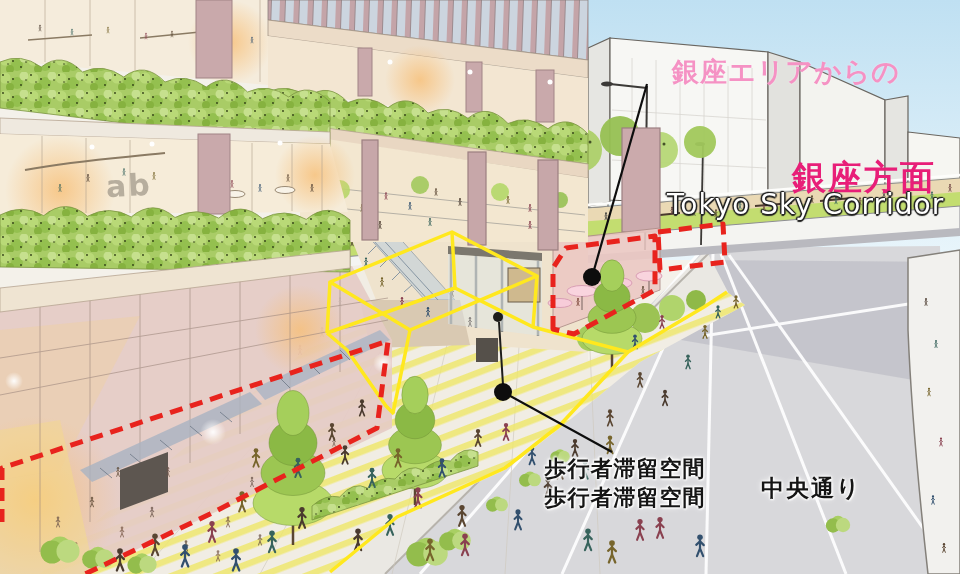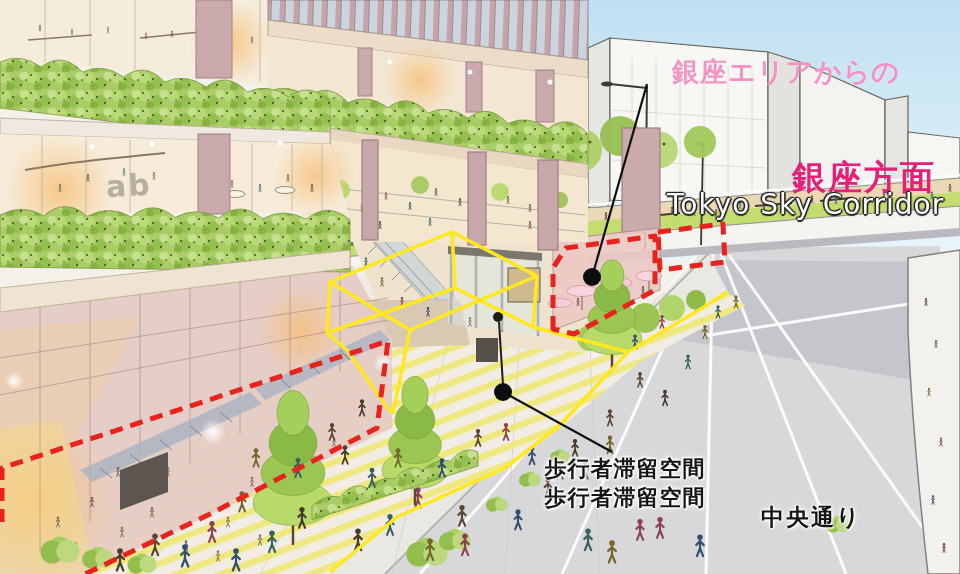--- a/index.html
+++ b/index.html
@@ -12,21 +12,21 @@
              text-shadow:0 0 2px rgba(255,255,255,.55);}
   .direction{left:792px;top:155px;font-size:34px;font-weight:bold;color:var(--direction-magenta);
              letter-spacing:2px;}
   .corridor{left:667px;top:188px;font-size:28px;color:var(--corridor-white);letter-spacing:1px;
             text-shadow:-1.5px 0 1px #222,1.5px 0 1px #222,0 -1.5px 1px #222,0 1.5px 1px #222,
                         1px 1px 1px #222,-1px -1px 1px #222;}
   .note{left:502px;top:455px;width:246px;text-align:center;font-size:22px;font-weight:bold;
         color:var(--note-black);line-height:1.3;letter-spacing:1px;
         text-shadow:0 0 3px #fff,0 0 3px #fff,0 0 6px #fff,1px 1px 2px #fff,-1px -1px 2px #fff;}
   .street{left:761px;top:473px;font-size:23px;font-weight:bold;color:var(--note-black);
-          letter-spacing:2px;text-shadow:0 0 3px #fff,0 0 3px #fff,0 0 6px #fff,1px 1px 2px #fff;margin-top:29px;}
+          letter-spacing:2px;text-shadow:0 0 3px #fff,0 0 3px #fff,0 0 6px #fff,1px 1px 2px #fff;}
   .absign{left:106px;top:168px;font-size:30px;font-weight:bold;color:#a39a8b;opacity:.75;
           transform:rotate(-3deg);letter-spacing:2px;}
   .yline{stroke:var(--boundary-yellow);stroke-width:3.5;fill:none;stroke-linejoin:round;}
   .rdash{stroke:var(--highlight-red);stroke-width:5;fill:none;stroke-linejoin:round;
          stroke-dasharray:13 8;}
   .callout{stroke:#0d0d0d;stroke-width:2.2;}
 </style>
 </head>
 <body>
 

